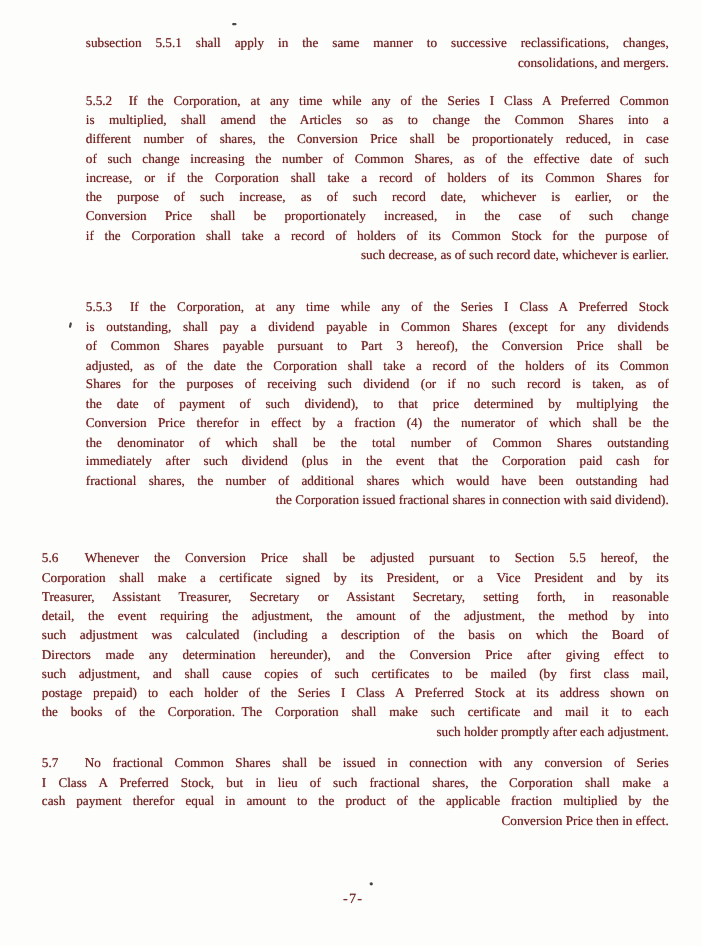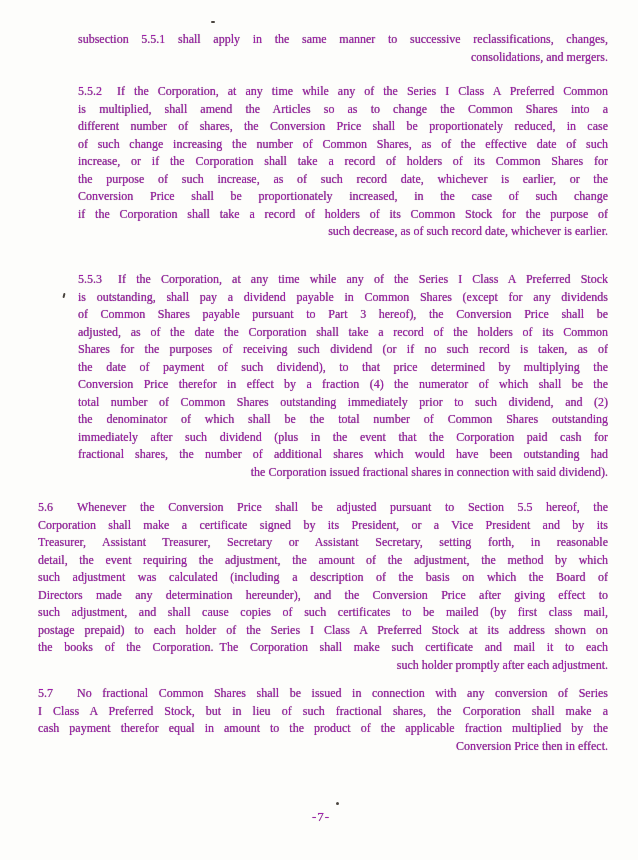--- a/index.html
+++ b/index.html
@@ -6,21 +6,21 @@
   html, body { margin: 0; padding: 0; }
   body {
     width: 642px; height: 860px;
     background: #ffffff;
     font-family: "Liberation Serif", "DejaVu Serif", serif;
   }
   .page {
     position: relative;
     width: 638px; height: 860px;
     background: #fdfdfb;
-    color: #a21caf;
+    color: #7f1d1d;
     overflow: hidden;
     text-shadow: 0 0 0.7px rgba(27,23,19,0.65);
   }
   .para {
     position: absolute;
     font-size: 12px;
     line-height: 17.5px;
   }
   .indented { left: 78px; width: 530px; }
   .flush    { left: 38px; width: 570px; }
@@ -79,31 +79,30 @@
         <div class="line">such decrease, as of such record date, whichever is earlier.</div>
       </div>
       <div class="para indented p2">
         <div class="line just">5.5.3  If the Corporation, at any time while any of the Series I Class A Preferred Stock</div>
         <div class="line just">is outstanding, shall pay a dividend payable in Common Shares (except for any dividends</div>
         <div class="line just">of Common Shares payable pursuant to Part 3 hereof), the Conversion Price shall be</div>
         <div class="line just">adjusted, as of the date the Corporation shall take a record of the holders of its Common</div>
         <div class="line just">Shares for the purposes of receiving such dividend (or if no such record is taken, as of</div>
         <div class="line just">the date of payment of such dividend), to that price determined by multiplying the</div>
         <div class="line just">Conversion Price therefor in effect by a fraction (4) the numerator of which shall be the</div>
-        <div class="line just">total number of Common Shares outstanding immediately prior to such dividend, and (2)</div>
         <div class="line just">the denominator of which shall be the total number of Common Shares outstanding</div>
         <div class="line just">immediately after such dividend (plus in the event that the Corporation paid cash for</div>
         <div class="line just">fractional shares, the number of additional shares which would have been outstanding had</div>
         <div class="line">the Corporation issued fractional shares in connection with said dividend).</div>
       </div>
       <div class="para flush p3">
         <div class="line just">5.6  Whenever the Conversion Price shall be adjusted pursuant to Section 5.5 hereof, the</div>
         <div class="line just">Corporation shall make a certificate signed by its President, or a Vice President and by its</div>
         <div class="line just">Treasurer, Assistant Treasurer, Secretary or Assistant Secretary, setting forth, in reasonable</div>
-        <div class="line just">detail, the event requiring the adjustment, the amount of the adjustment, the method by which</div>
+        <div class="line just">detail, the event requiring the adjustment, the amount of the adjustment, the method by into</div>
         <div class="line just">such adjustment was calculated (including a description of the basis on which the Board of</div>
         <div class="line just">Directors made any determination hereunder), and the Conversion Price after giving effect to</div>
         <div class="line just">such adjustment, and shall cause copies of such certificates to be mailed (by first class mail,</div>
         <div class="line just">postage prepaid) to each holder of the Series I Class A Preferred Stock at its address shown on</div>
         <div class="line just">the books of the Corporation. The Corporation shall make such certificate and mail it to each</div>
         <div class="line">such holder promptly after each adjustment.</div>
       </div>
       <div class="para flush p4">
         <div class="line just">5.7  No fractional Common Shares shall be issued in connection with any conversion of Series</div>
         <div class="line just">I Class A Preferred Stock, but in lieu of such fractional shares, the Corporation shall make a</div>

